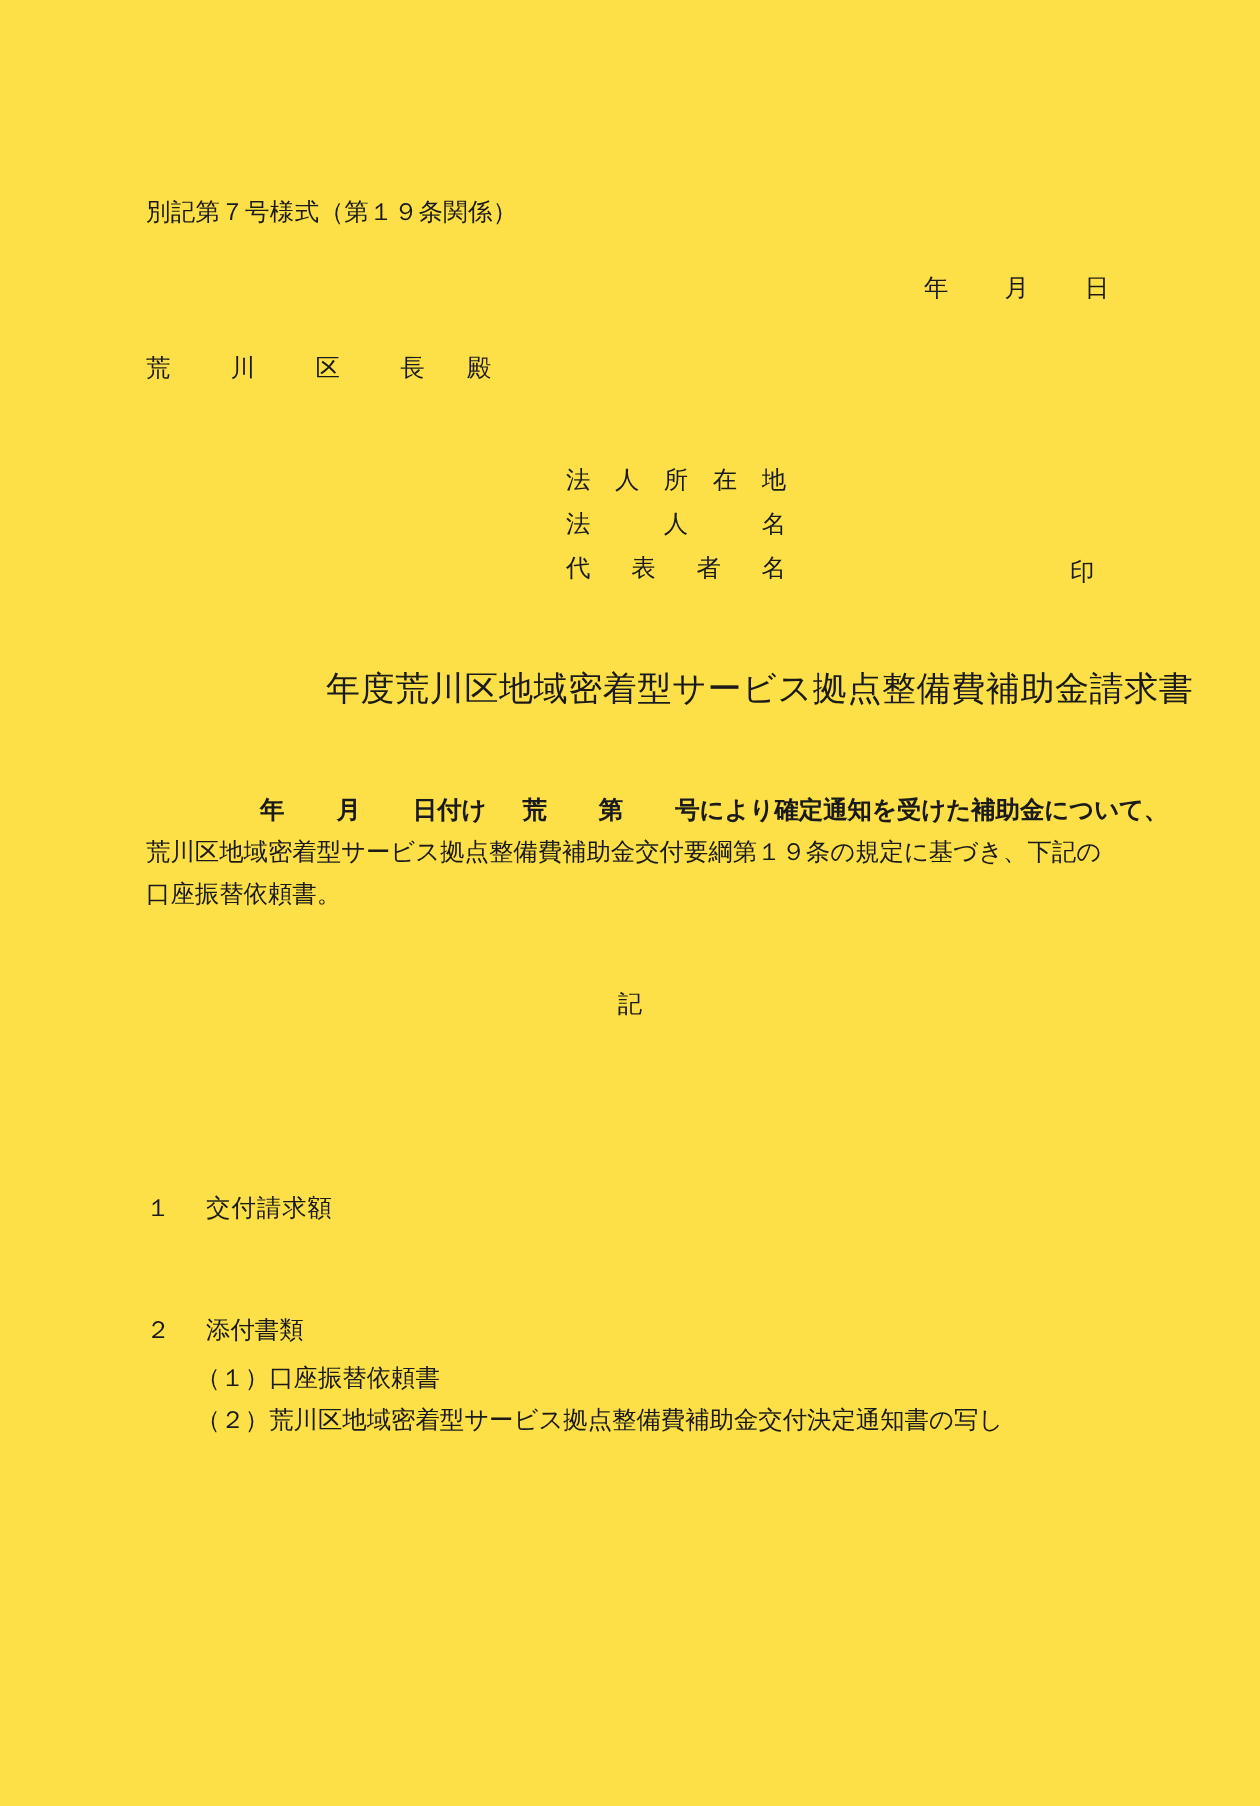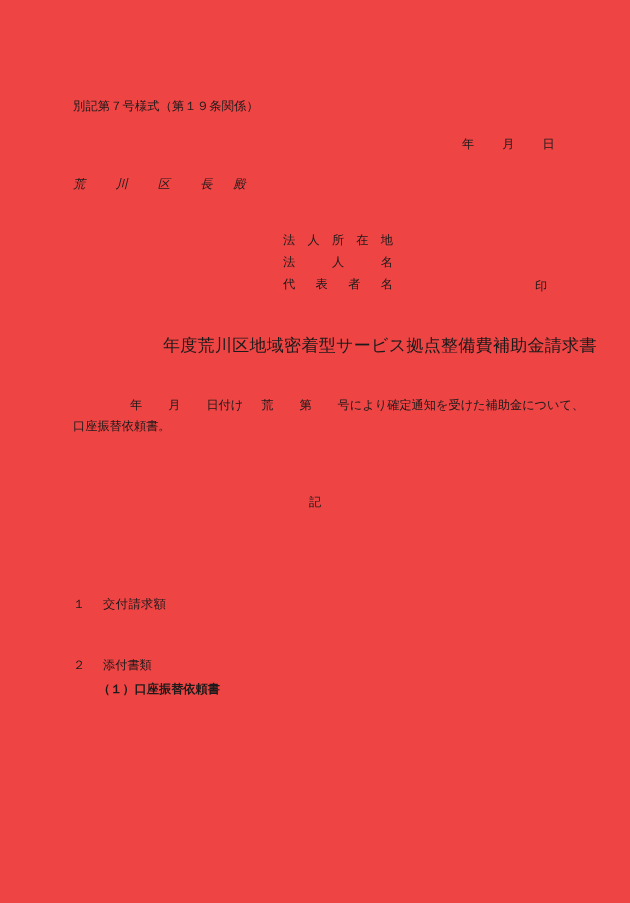--- a/index.html
+++ b/index.html
@@ -12,21 +12,21 @@
     width: 630px;
     height: 903px;
     position: relative;
     font-family: "DejaVu Serif", "Liberation Serif", serif;
     color: #1a1a1a;
     overflow: hidden;
   }
   .page {
     position: absolute;
     inset: 0;
-    background: #ef4444;
+    background: #fde047;
   }
   
   .t {
     position: absolute;
     white-space: pre;
     line-height: 1.0;
     font-size: 12.2px;
     letter-spacing: 0.2px;
   }
 
@@ -42,21 +42,20 @@
     top: 138px;
     letter-spacing: 0;
   }
   #date-line .sp { display: inline-block; width: 28px; }
 
   
   #addressee {
     left: 73px;
     top: 178px;
     letter-spacing: 9px;
-    font-style: italic;
   }
   #addressee .gap { display: inline-block; width: 12px; }
 
   
   #applicant-block {
     position: absolute;
     left: 283px;
     top: 232px;
     width: 112px;
   }
@@ -89,21 +88,21 @@
   
   #body-paragraph {
     position: absolute;
     left: 73px;
     top: 395px;
     width: 500px;
     font-size: 12.2px;
     line-height: 21px;
   }
   #body-paragraph .line { white-space: pre; display: block; }
-  #body-line-1 { padding-left: 57px; }
+  #body-line-1 { padding-left: 57px; font-weight: bold; }
   #body-line-1 .sp { display: inline-block; width: 26px; }
   #body-line-1 .sp-sm { display: inline-block; width: 18px; }
 
   
   #ki-marker {
     position: absolute;
     left: 0;
     top: 494px;
     width: 630px;
     text-align: center;
@@ -152,21 +151,21 @@
   }
   #item-2-num { display: inline-block; width: 30px; }
 
   #attachment-list {
     position: absolute;
     left: 98px;
     top: 679px;
     font-size: 12.2px;
     line-height: 21px;
   }
-  #attachment-list .list-item { white-space: pre; display: block; font-weight: bold; }
+  #attachment-list .list-item { white-space: pre; display: block; }
 </style>
 </head>
 <body>
 
 <div class="page">
 
   <div class="t" id="form-number">別記第７号様式（第１９条関係）</div>
 
   <div class="t" id="date-line"><span>年</span><span class="sp"></span><span>月</span><span class="sp"></span><span>日</span></div>
 
@@ -197,27 +196,29 @@
         <span>名</span>
       </div>
     </div>
   </div>
   <div id="seal-mark">印</div>
 
   <div class="t" id="doc-title">年度荒川区地域密着型サービス拠点整備費補助金請求書</div>
 
   <div id="body-paragraph">
     <span class="line" id="body-line-1"><span>年</span><span class="sp"></span><span>月</span><span class="sp"></span><span>日付け</span><span class="sp-sm"></span><span>荒</span><span class="sp"></span><span>第</span><span class="sp"></span><span>号により確定通知を受けた補助金について、</span></span>
+    <span class="line">荒川区地域密着型サービス拠点整備費補助金交付要綱第１９条の規定に基づき、下記の</span>
     <span class="line">口座振替依頼書。</span>
   </div>
 
   <div id="ki-marker">記</div>
 
   <div id="item-1"><span id="item-1-num">１</span><span id="item-1-label">交付請求額</span></div>
 
 
   <div id="item-2"><span id="item-2-num">２</span><span>添付書類</span></div>
 
   <div id="attachment-list">
     <span class="list-item">（１）口座振替依頼書</span>
+    <span class="list-item">（２）荒川区地域密着型サービス拠点整備費補助金交付決定通知書の写し</span>
   </div>
 
 </div>
 
 </body></html>

